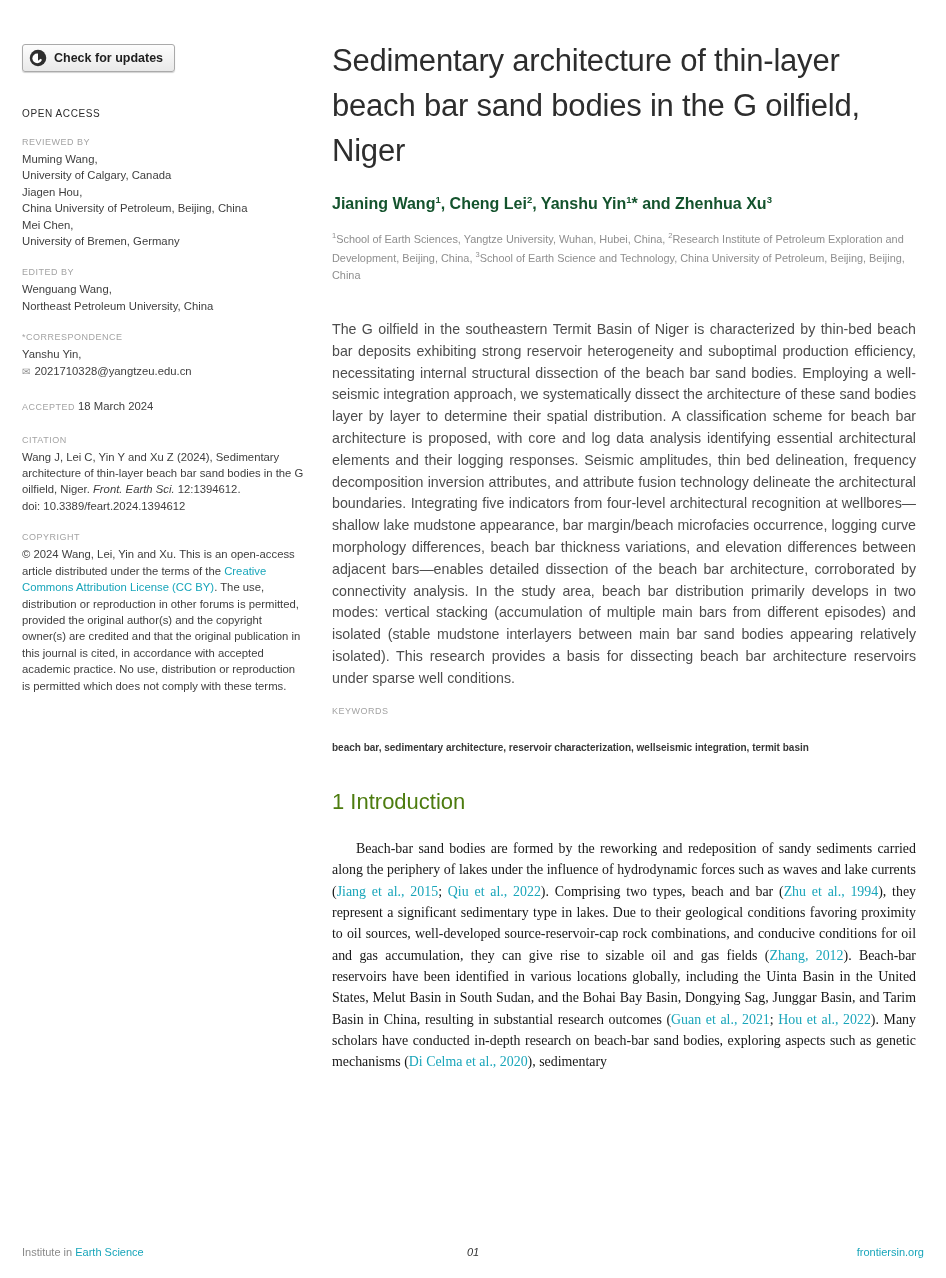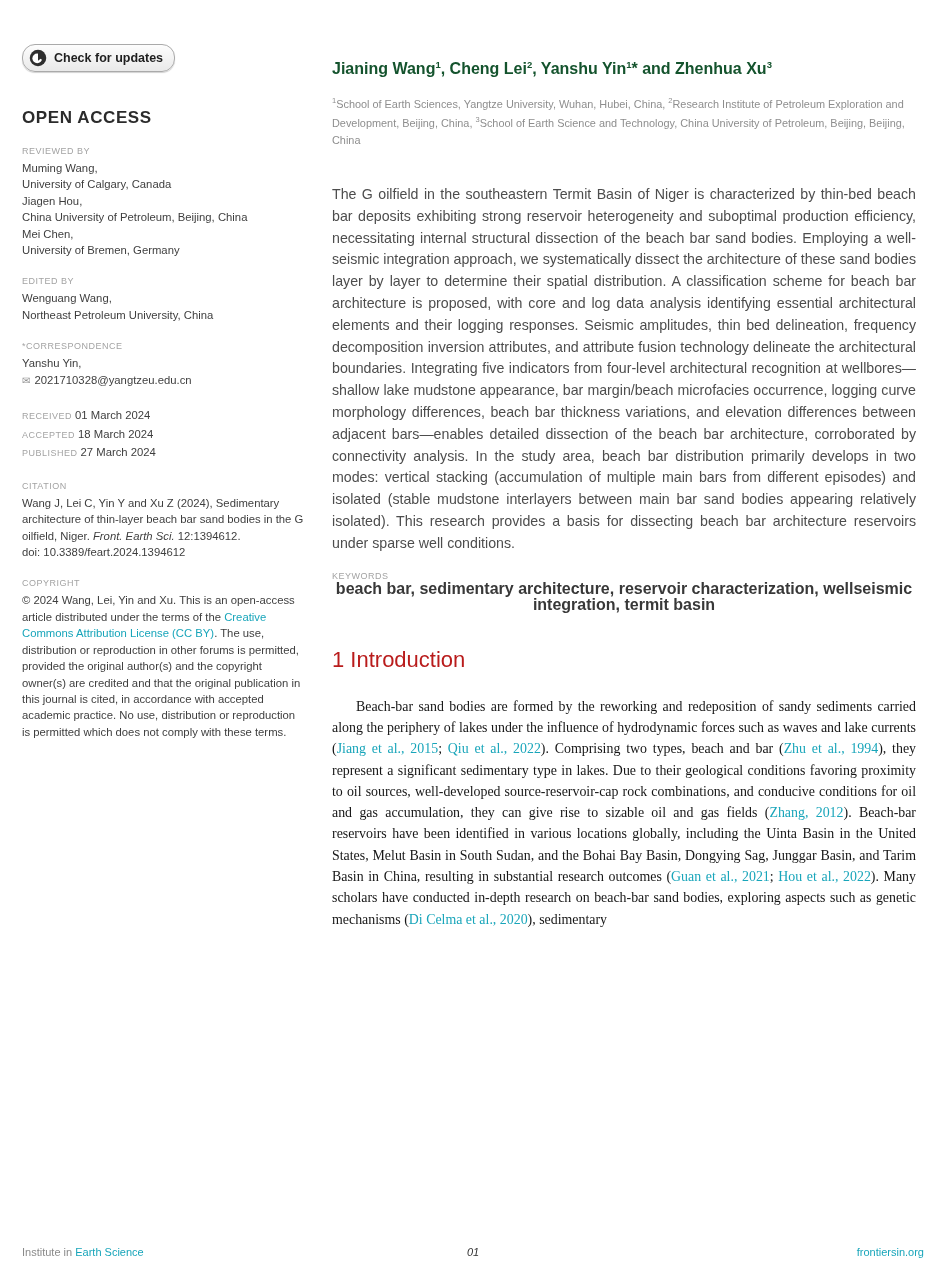--- a/index.html
+++ b/index.html
@@ -1,45 +1,45 @@
 <!DOCTYPE html>
 <html><head>
 <meta charset="utf-8">
 <style>
   html,body{margin:0;padding:0;background:#fff;}
   .page{position:relative;width:946px;height:1278px;background:#fff;overflow:hidden;
         font-family:"Liberation Sans",sans-serif;-webkit-font-smoothing:antialiased;}
 
   
   .sidebar{position:absolute;left:22px;top:44px;width:282px;}
-  .badge{display:inline-flex;align-items:center;gap:7px;border:1px solid #aaa;border-radius:13px;
+  .badge{display:inline-flex;align-items:center;gap:7px;border:1px solid #aaa;border-radius:3px;
          background:linear-gradient(#fdfdfd,#e9e9e9);padding:4px 11px 4px 6px;
          box-shadow:0 1px 1px rgba(0,0,0,.18);cursor:pointer;}
   .badge-label{font-size:12.5px;font-weight:700;color:#1f1f1f;}
-  .open-access{margin-top:36px;font-size:17px;font-weight:700;letter-spacing:.6px;color:#2b2b2b;}
+  .open-access{margin-top:36px;font-size:10px;font-weight:400;letter-spacing:.6px;color:#2b2b2b;}
   .side-block{margin-top:18px;}
   .side-label{font-size:9px;letter-spacing:.5px;color:#a3a3a3;margin-bottom:4px;}
   .side-text{font-size:11.3px;line-height:16.4px;color:#3e3e3e;}
   .date-row{font-size:11.3px;line-height:17.6px;color:#3e3e3e;}
   .date-row .side-label-inline{font-size:9px;letter-spacing:.5px;color:#a3a3a3;margin-right:3px;}
   .env{color:#8f8f8f;font-size:10px;margin-right:4px;}
   .teal,.link{color:#18a5ba;text-decoration:none;cursor:pointer;}
   .italic{font-style:italic;}
 
   
   .main{position:absolute;left:332px;top:38px;width:584px;}
   .title{font-size:31px;line-height:45px;font-weight:500;color:#2d2d2d;letter-spacing:-.2px;margin:0;}
   .authors{margin-top:21px;font-size:16px;font-weight:700;color:#14532d;}
   .authors sup{font-size:9.5px;font-weight:700;}
   .affil{margin-top:15px;font-size:10.9px;line-height:16.5px;color:#8e8e8e;}
   .affil sup{font-size:7.5px;}
   .abstract{margin-top:36px;font-size:14.2px;line-height:21.8px;color:#4d4d4d;text-align:justify;}
   .kw-label{margin-top:16px;font-size:9px;letter-spacing:.5px;color:#a3a3a3;}
-  .keywords{margin-top:0;font-size:16px;font-weight:700;line-height:16.5px;color:#383838;text-align:center;}
-  .h2{margin-top:33px;font-size:22px;font-weight:500;color:#b91c1c;}
+  .keywords{margin-top:24px;font-size:10px;font-weight:700;line-height:16.5px;color:#383838;}
+  .h2{margin-top:33px;font-size:22px;font-weight:500;color:#4d7c0f;}
   .intro{margin-top:23px;font-family:"Liberation Serif",serif;font-size:13.9px;line-height:21.3px;
          color:#161616;text-align:justify;text-indent:24px;}
 
   
   .footer{position:absolute;left:22px;right:22px;top:1246px;font-size:11px;color:#8a8a8a;}
   .footer .center{position:absolute;left:0;right:0;text-align:center;color:#333;font-style:italic;}
   .footer .left{position:absolute;left:0;}
   .footer .right{position:absolute;right:0;}
 </style>
 </head>
@@ -81,27 +81,21 @@
     <div class="side-block">
       <div class="side-label">*CORRESPONDENCE</div>
       <div class="side-text">Yanshu Yin,</div>
       <div class="side-text">
         <span class="env">✉</span><span>2021710328@yangtzeu.edu.cn</span>
       </div>
     </div>
 
     <div class="side-block">
       <div class="date-row">
-        <span class="side-label-inline">RECEIVED</span><span>01 March 2024</span>
-      </div>
-      <div class="date-row">
         <span class="side-label-inline">ACCEPTED</span><span>18 March 2024</span>
-      </div>
-      <div class="date-row">
-        <span class="side-label-inline">PUBLISHED</span><span>27 March 2024</span>
       </div>
     </div>
 
     <div class="side-block">
       <div class="side-label">CITATION</div>
       <div class="side-text">
         <span>Wang J, Lei C, Yin Y and Xu Z (2024), Sedimentary architecture of thin-layer beach bar sand bodies in the G oilfield, Niger. </span><span class="italic">Front. Earth Sci.</span><span> 12:1394612.</span>
         <div>doi: 10.3389/feart.2024.1394612</div>
       </div>
     </div>
@@ -110,20 +104,21 @@
       <div class="side-label">COPYRIGHT</div>
       <div class="side-text">
         <span>© 2024 Wang, Lei, Yin and Xu. This is an open-access article distributed under the terms of the </span><span class="link">Creative Commons Attribution License (CC BY)</span><span>. The use, distribution or reproduction in other forums is permitted, provided the original author(s) and the copyright owner(s) are credited and that the original publication in this journal is cited, in accordance with accepted academic practice. No use, distribution or reproduction is permitted which does not comply with these terms.</span>
       </div>
     </div>
 
   </div>
 
   <div class="main">
 
+    <h1 class="title">Sedimentary architecture of thin-layer beach bar sand bodies in the G oilfield, Niger</h1>
 
     <div class="authors">
       <span>Jianing Wang</span><sup>1</sup><span>, </span><span>Cheng Lei</span><sup>2</sup><span>, </span><span>Yanshu Yin</span><sup>1</sup><span>* and </span><span>Zhenhua Xu</span><sup>3</sup>
     </div>
 
     <div class="affil">
       <sup>1</sup><span>School of Earth Sciences, Yangtze University, Wuhan, Hubei, China, </span><sup>2</sup><span>Research Institute of Petroleum Exploration and Development, Beijing, China, </span><sup>3</sup><span>School of Earth Science and Technology, China University of Petroleum, Beijing, Beijing, China</span>
     </div>
 
     <div class="abstract">The G oilfield in the southeastern Termit Basin of Niger is characterized by thin-bed beach bar deposits exhibiting strong reservoir heterogeneity and suboptimal production efficiency, necessitating internal structural dissection of the beach bar sand bodies. Employing a well-seismic integration approach, we systematically dissect the architecture of these sand bodies layer by layer to determine their spatial distribution. A classification scheme for beach bar architecture is proposed, with core and log data analysis identifying essential architectural elements and their logging responses. Seismic amplitudes, thin bed delineation, frequency decomposition inversion attributes, and attribute fusion technology delineate the architectural boundaries. Integrating five indicators from four-level architectural recognition at wellbores—shallow lake mudstone appearance, bar margin/beach microfacies occurrence, logging curve morphology differences, beach bar thickness variations, and elevation differences between adjacent bars—enables detailed dissection of the beach bar architecture, corroborated by connectivity analysis. In the study area, beach bar distribution primarily develops in two modes: vertical stacking (accumulation of multiple main bars from different episodes) and isolated (stable mudstone interlayers between main bar sand bodies appearing relatively isolated). This research provides a basis for dissecting beach bar architecture reservoirs under sparse well conditions.</div>

